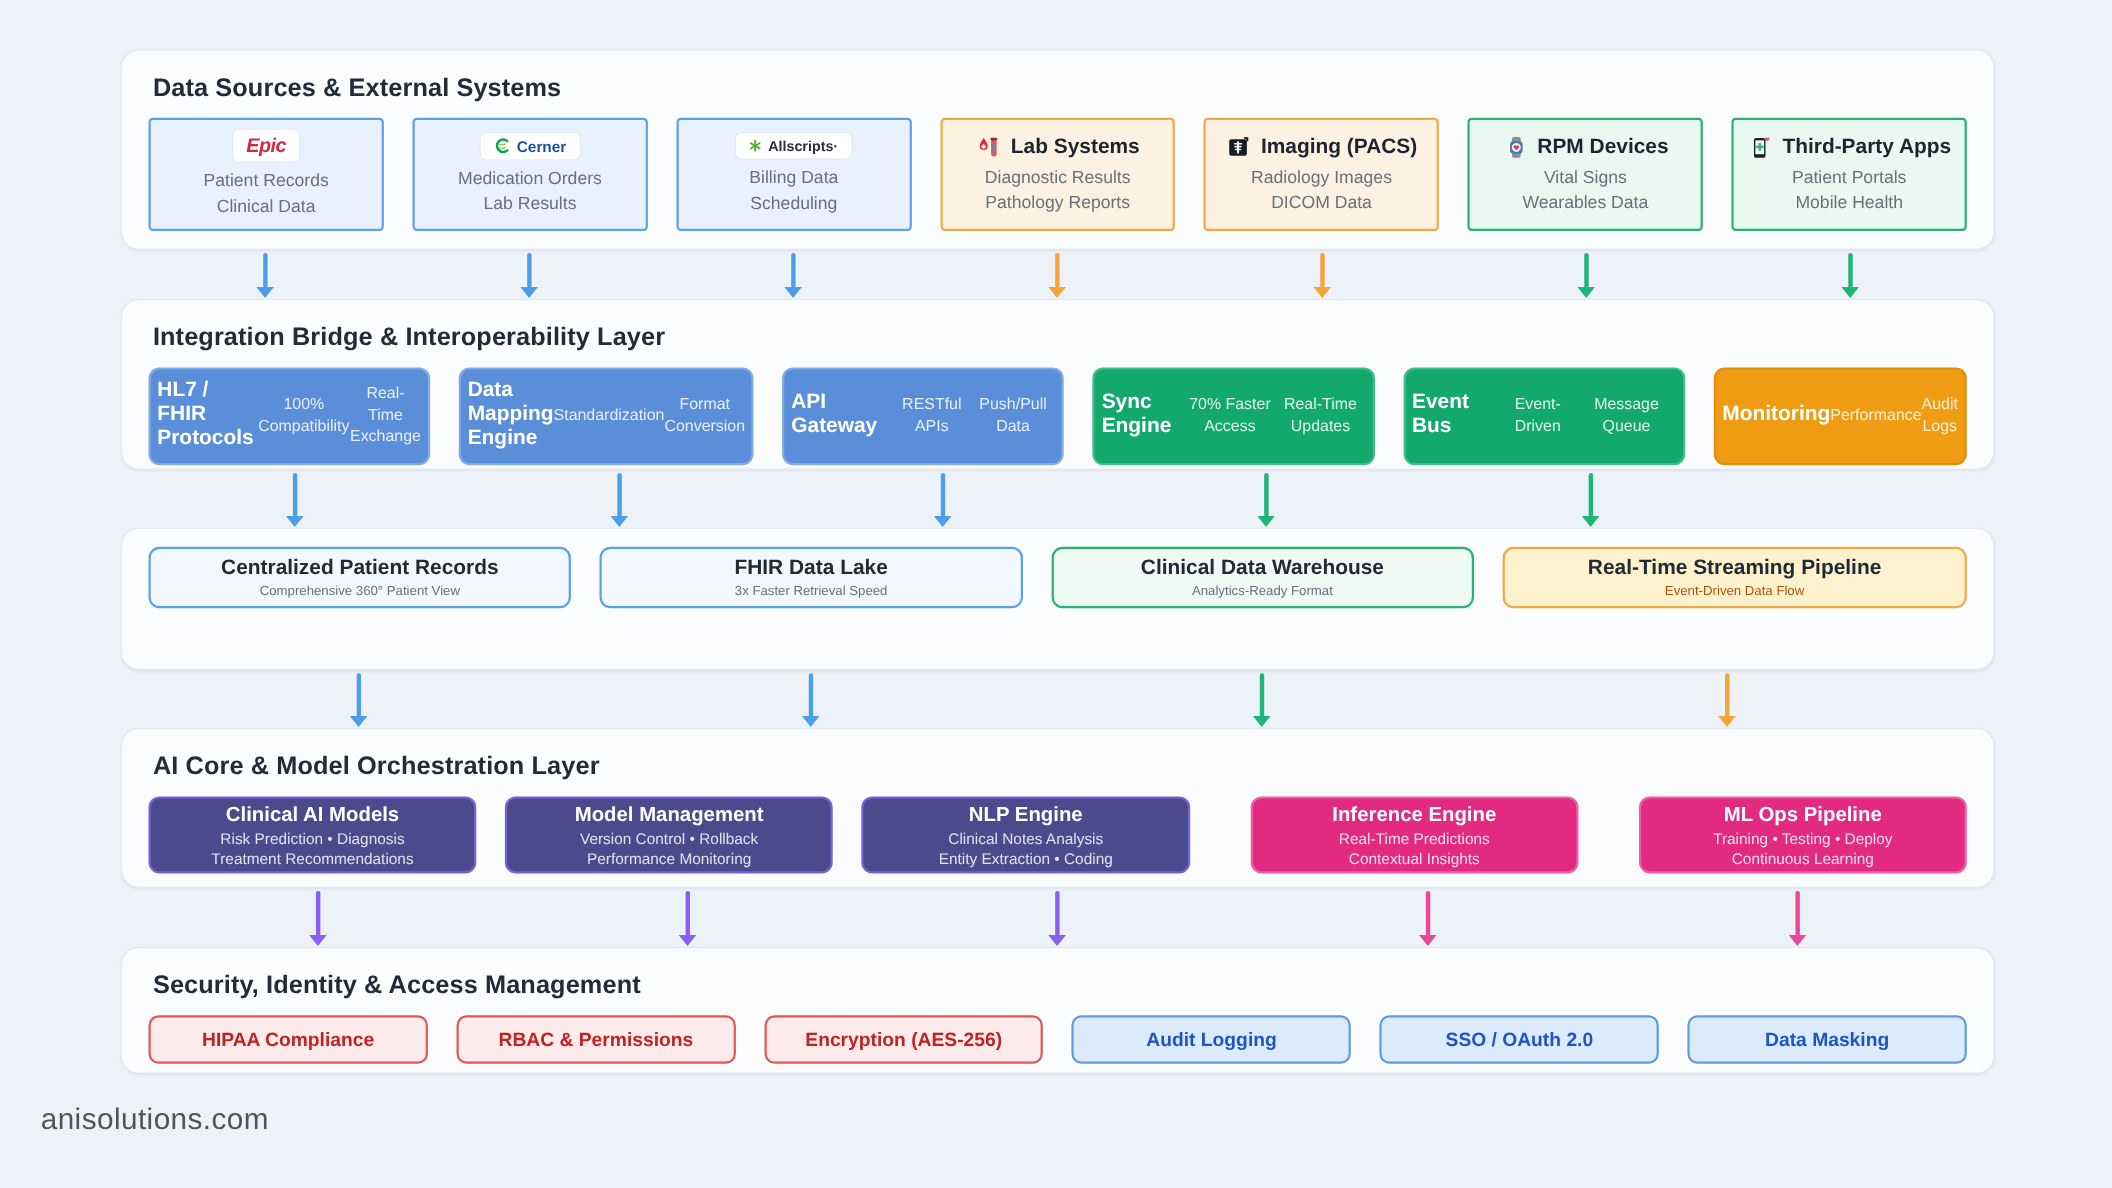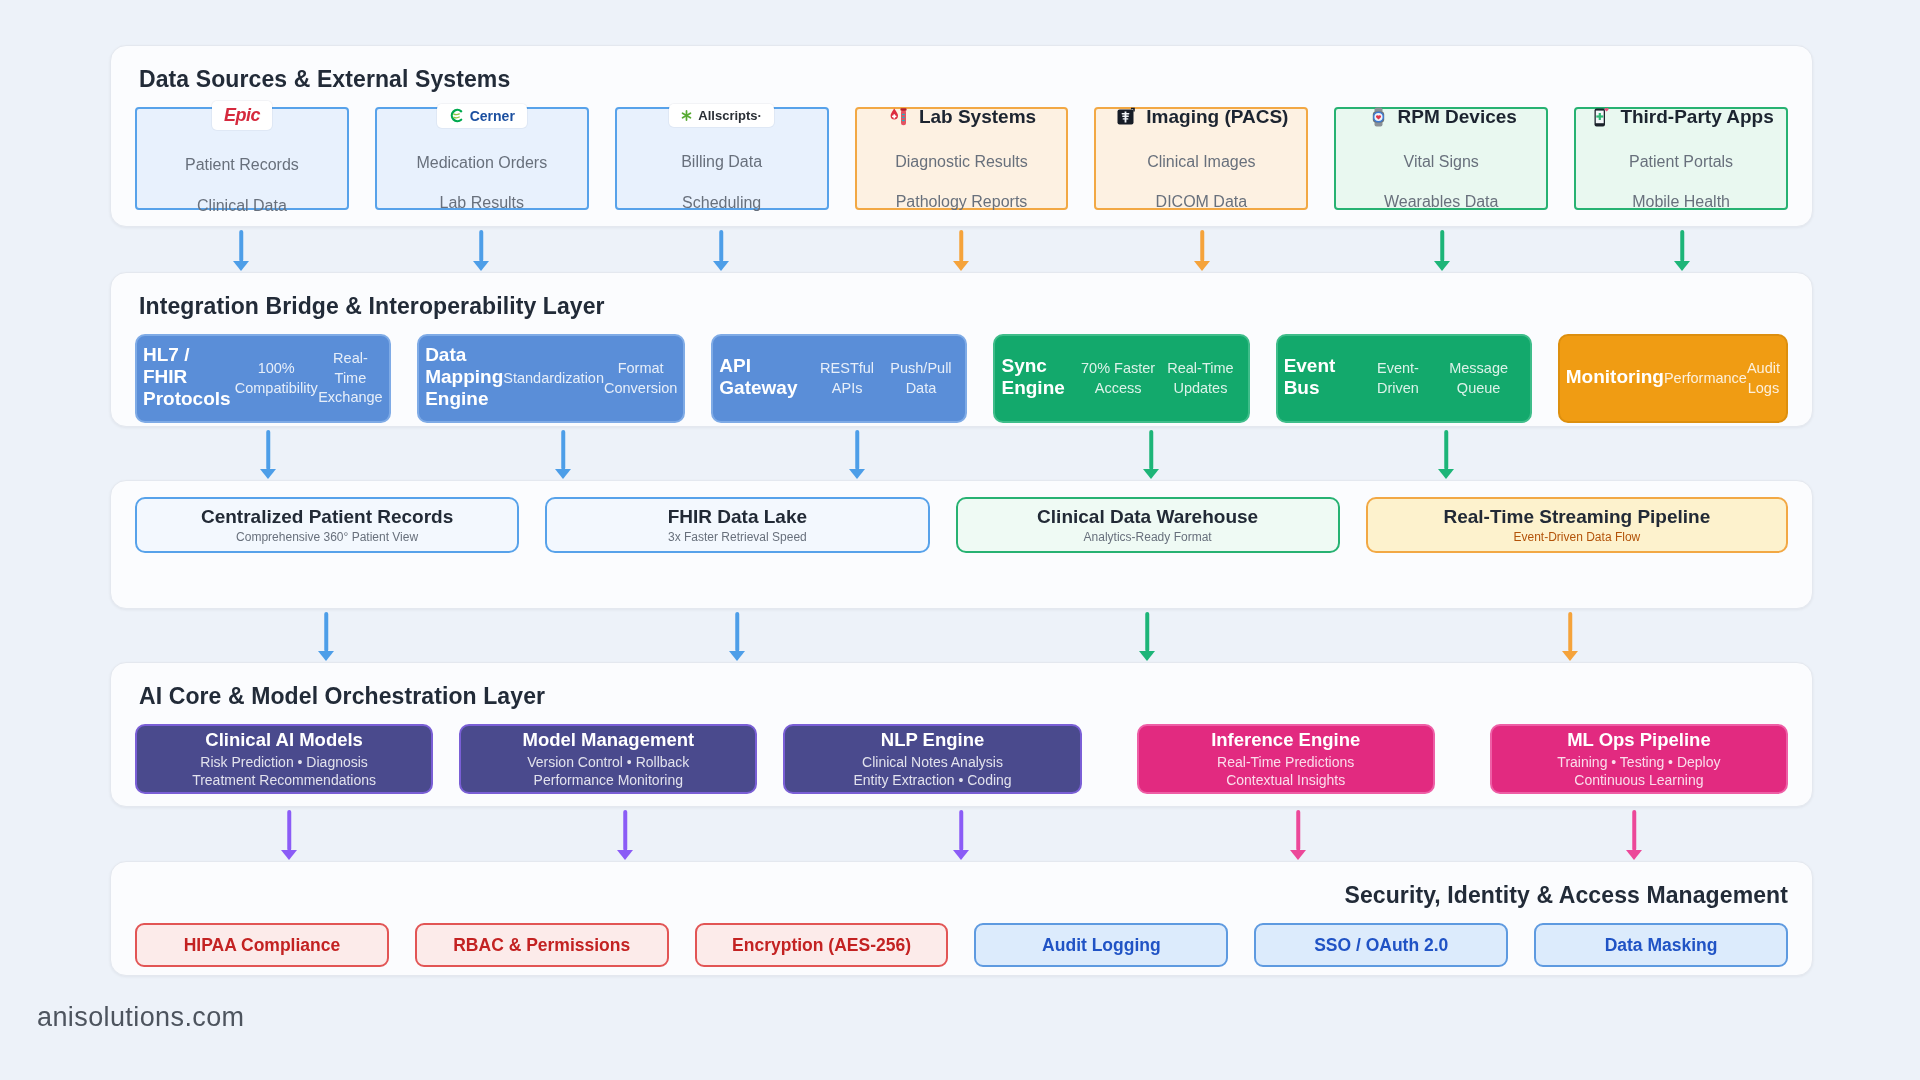--- a/index.html
+++ b/index.html
@@ -9,21 +9,21 @@
   .panel {
     position:relative; margin-left:110px; width:1703px;
     background:#fbfcfe; border:1px solid #e4e8ef; border-radius:16px;
     padding:16px 24px; box-shadow:0 1px 3px rgba(16,24,40,.06);
   }
   .panel-title { font-size:23px; font-weight:700; color:#222b38; margin:4px 0 14px 4px; letter-spacing:.1px; }
   .row { display:flex; gap:26px; }
 
   
   .src { flex:1; height:103px; border-radius:4px; border:2px solid; display:flex; flex-direction:column;
-         align-items:center; justify-content:center; gap:19px; padding:6px; }
+         align-items:center; justify-content:center; gap:2px; padding:6px; }
   .src.blue   { background:#e8f1fd; border-color:#57a2ea; }
   .src.amber  { background:#fdf1e2; border-color:#f2a844; }
   .src.green  { background:#e9f8f0; border-color:#27b272; }
   .logo-chip  { background:#ffffff; border-radius:5px; padding:4px 12px; display:flex; align-items:center; gap:6px;
                 margin-bottom:5px; box-shadow:0 0 0 1px rgba(20,30,50,.04); }
   .epic-text  { color:#d5293d; font-weight:800; font-style:italic; font-size:18px; letter-spacing:-.5px; }
   .cerner-text{ color:#1b4fa0; font-weight:700; font-size:14px; }
   .allscripts-text { color:#2a2f36; font-weight:600; font-size:13px; }
   .sub { font-size:16px; color:#68707c; line-height:1.33; text-align:center; }
   .icon-title { display:flex; align-items:center; gap:8px; font-size:19px; font-weight:700; color:#1c2430; margin-bottom:3px; }
@@ -73,21 +73,21 @@
              border-left:8px solid transparent; border-right:8px solid transparent; border-top:10px solid currentColor; }
   .c-blue   { color:#4d9ee8; }
   .c-orange { color:#f5a33b; }
   .c-green  { color:#1db578; }
   .c-purple { color:#8b5cf6; }
   .c-pink   { color:#ec4899; }
 
   .footer { margin:26px 0 0 37px; font-size:27px; color:#4d545e; letter-spacing:.4px; }
 
   .mt45 { margin-top:45px; } .h45 { height:45px; } .h53 { height:53px; } .h54 { height:54px; }
-  .p1 { height:182px; } .p2 { height:155px; } .p3 { height:129px; } .p4 { height:145px; } .p5 { height:115px;text-align:right; }
+  .p1 { height:182px; } .p2 { height:155px; } .p3 { height:129px; } .p4 { height:145px; } .p5 { height:115px; }
 </style>
 </head>
 <body>
 
 <div class="panel p1 mt45">
   <div class="panel-title">Data Sources &amp; External Systems</div>
   <div class="row">
     <div class="src blue">
       <div class="logo-chip">
         <span class="epic-text">Epic</span>
@@ -154,21 +154,21 @@
             <g fill="#f2f5f9">
                 <rect x="7.6" y="8" width="7.8" height="1.4" rx=".7"></rect>
                 <rect x="8.1" y="10.6" width="6.8" height="1.4" rx=".7"></rect>
                 <rect x="8.6" y="13.2" width="5.8" height="1.4" rx=".7"></rect>
               </g>
             <path d="M17 3.5h3v3" fill="none" stroke="#161c26" stroke-width="1.6"></path>
           </svg>
         </span>
         <span>Imaging (PACS)</span>
       </div>
-      <div class="sub">Clinical Images</div>
+      <div class="sub">Radiology Images</div>
       <div class="sub">DICOM Data</div>
     </div>
     <div class="src green">
       <div class="icon-title">
         <span class="ic">
           <svg width="24" height="24" viewBox="0 0 24 24">
             <rect x="8.5" y="2.5" width="8" height="19" rx="2" fill="#8a9096"></rect>
             <rect x="6.8" y="6.5" width="11.4" height="11" rx="3" fill="#6d7278"></rect>
             <circle cx="12.5" cy="12" r="4.8" fill="#eef3f8" stroke="#3a7bd5" stroke-width="1.4"></circle>
             <path d="M12.5 14.6l-2.2-2.2a1.35 1.35 0 0 1 1.9-1.9l.3.3.3-.3a1.35 1.35 0 0 1 1.9 1.9z" fill="#e0344a"></path>

